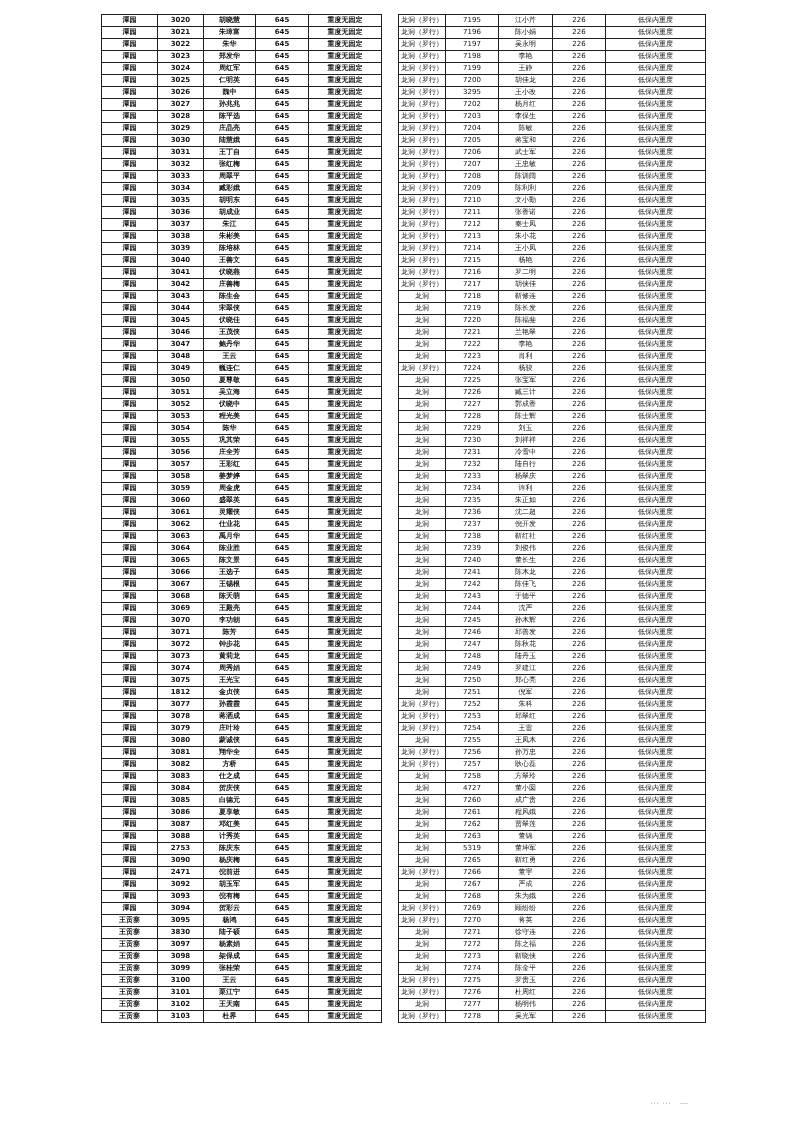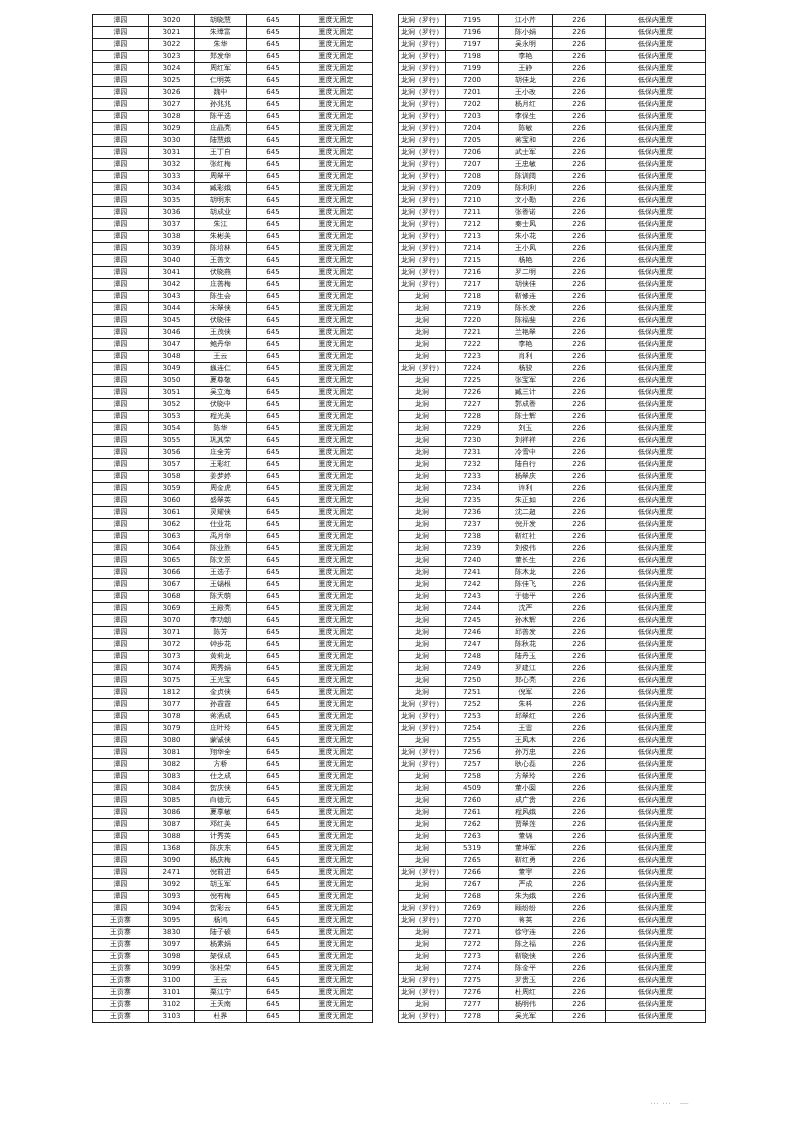--- a/index.html
+++ b/index.html
@@ -8,21 +8,21 @@
     width:793px;height:1122px;
     background:#ffffff;
     font-family:"DejaVu Sans",sans-serif;
     overflow:hidden;
   }
   table.roster{
     position:absolute;top:14px;
     border-collapse:collapse;table-layout:fixed;
     background:#ffffff;
   }
-  #left-table{left:92px;width:280px;height:923px;}
+  #left-table{left:101px;width:280px;height:923px;font-weight:bold;}
   #right-table{left:398px;width:307px;height:917px;}
   table.roster td{
     border:1px solid #1f1f1f;
     font-size:7px;color:#141414;
     text-align:center;vertical-align:middle;
     padding:0;margin:0;
     overflow:hidden;white-space:nowrap;
     height:11px;line-height:1;
   }
   #left-table col.c0{width:56px}
@@ -532,21 +532,21 @@
         </tr>
         <tr>
           <td>潭园</td>
           <td>3088</td>
           <td>计秀英</td>
           <td>645</td>
           <td>重度无固定</td>
         </tr>
         <tr>
           <td>潭园</td>
-          <td>1368</td>
+          <td>2753</td>
           <td>陈庆东</td>
           <td>645</td>
           <td>重度无固定</td>
         </tr>
         <tr>
           <td>潭园</td>
           <td>3090</td>
           <td>杨庆梅</td>
           <td>645</td>
           <td>重度无固定</td>
@@ -691,21 +691,21 @@
         </tr>
         <tr>
           <td>龙洞（罗行）</td>
           <td>7200</td>
           <td>胡佳龙</td>
           <td>226</td>
           <td>低保内重度</td>
         </tr>
         <tr>
           <td>龙洞（罗行）</td>
-          <td>7201</td>
+          <td>3295</td>
           <td>王小改</td>
           <td>226</td>
           <td>低保内重度</td>
         </tr>
         <tr>
           <td>龙洞（罗行）</td>
           <td>7202</td>
           <td>杨月红</td>
           <td>226</td>
           <td>低保内重度</td>
@@ -1097,21 +1097,21 @@
         </tr>
         <tr>
           <td>龙洞</td>
           <td>7258</td>
           <td>方翠玲</td>
           <td>226</td>
           <td>低保内重度</td>
         </tr>
         <tr>
           <td>龙洞</td>
-          <td>4509</td>
+          <td>4727</td>
           <td>董小囡</td>
           <td>226</td>
           <td>低保内重度</td>
         </tr>
         <tr>
           <td>龙洞</td>
           <td>7260</td>
           <td>成广贵</td>
           <td>226</td>
           <td>低保内重度</td>

